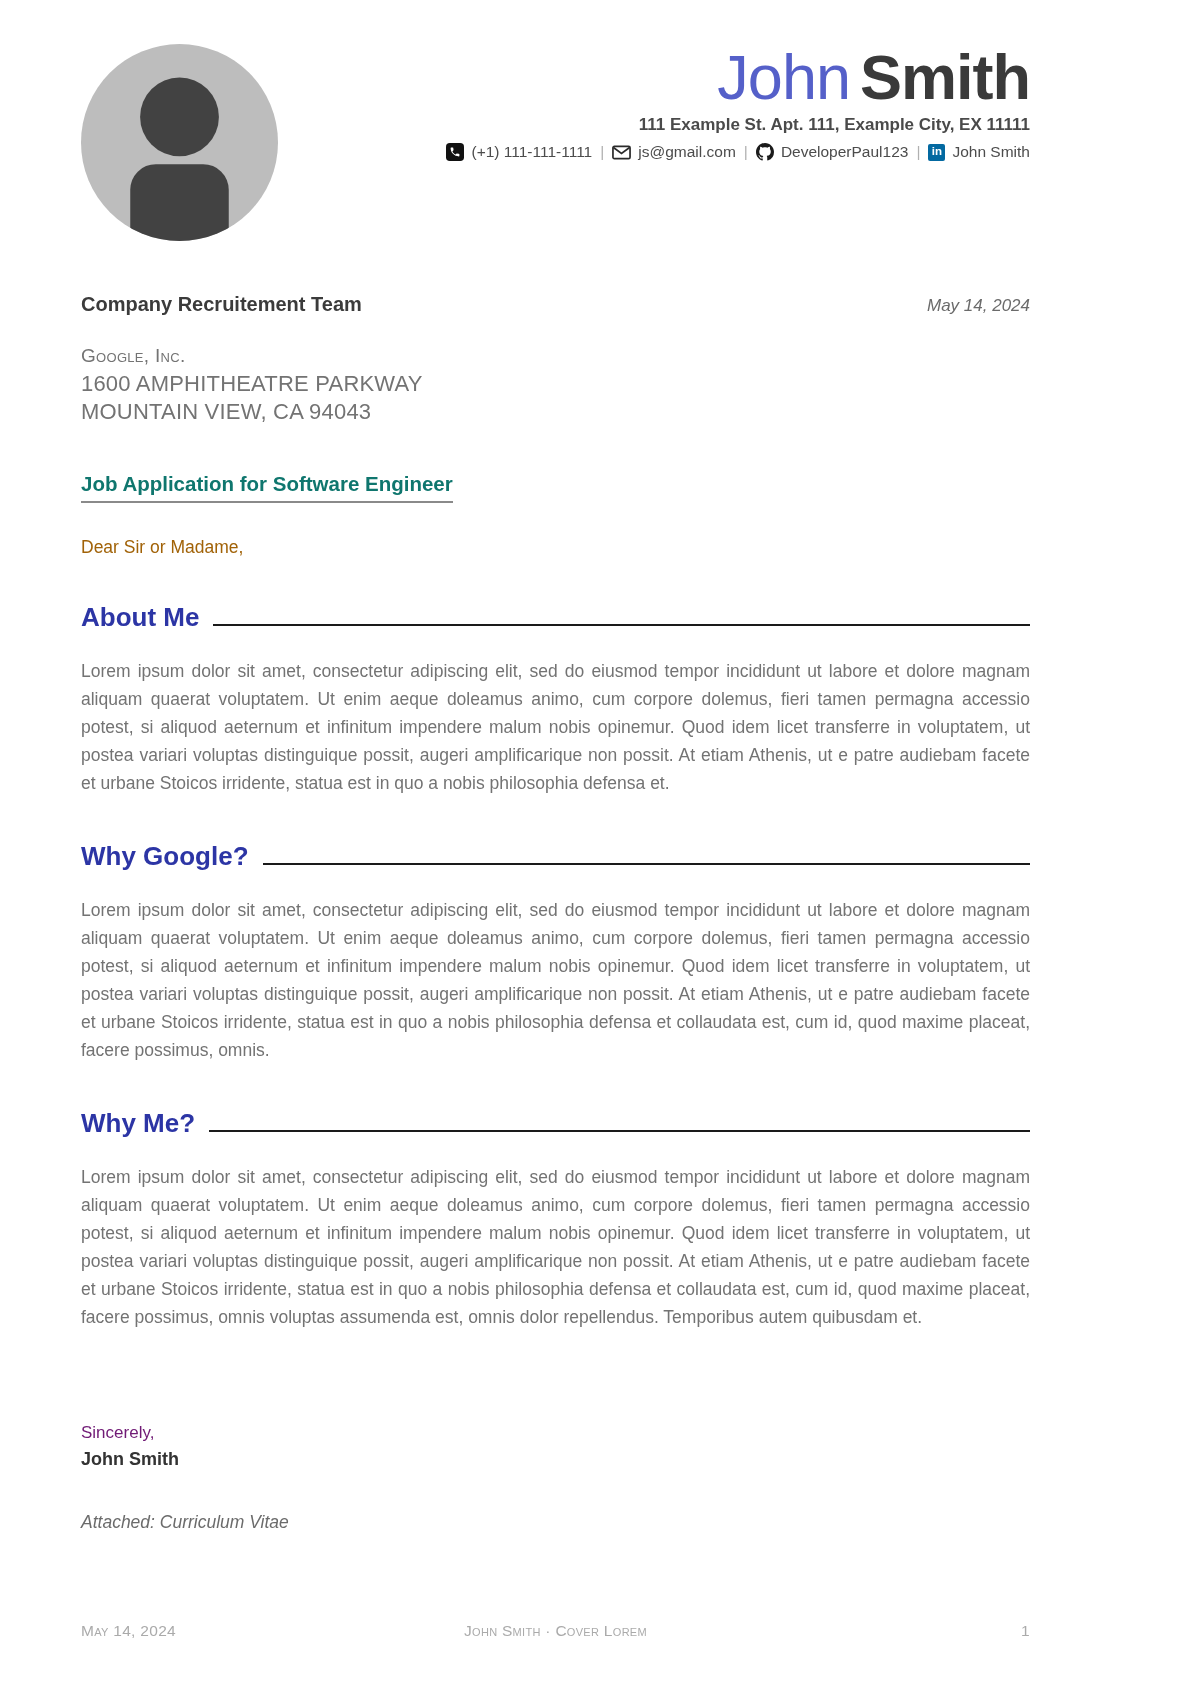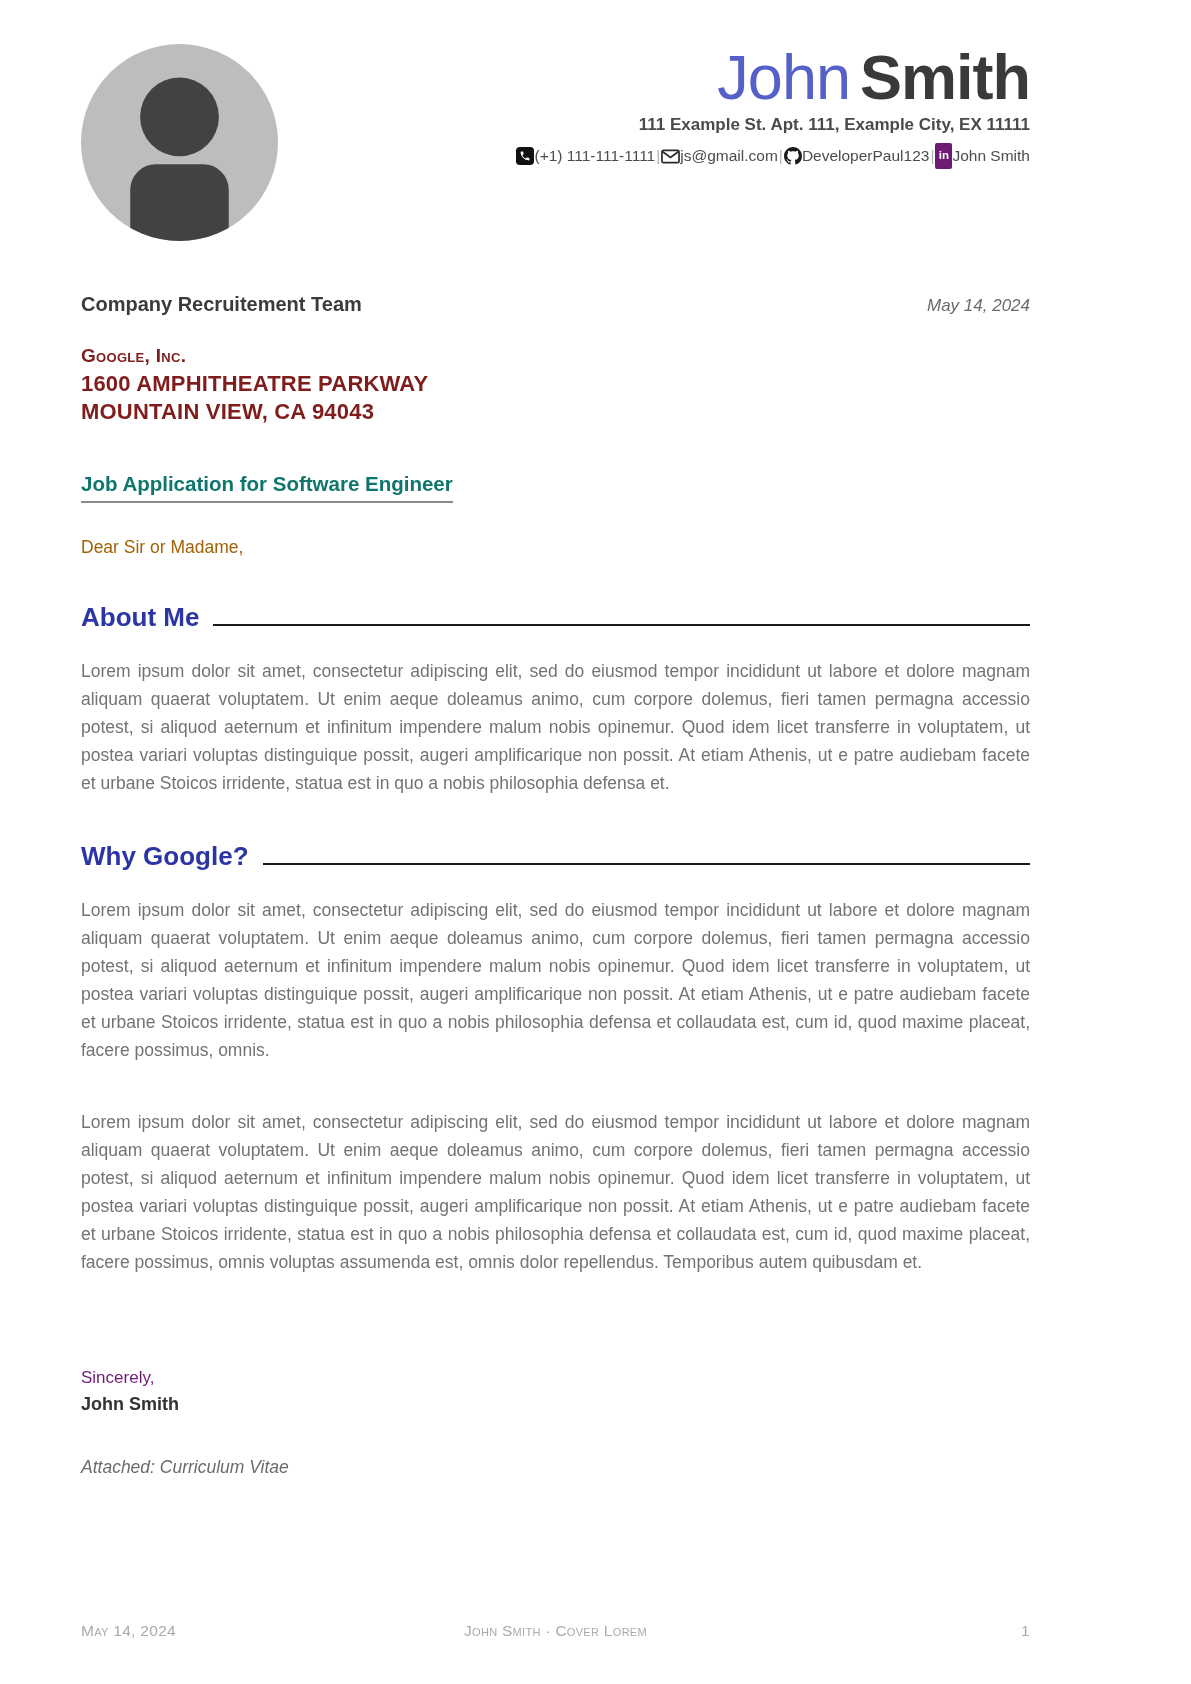--- a/index.html
+++ b/index.html
@@ -18,36 +18,36 @@
   .name { font-size:63px; line-height:1.05; letter-spacing:-1px; white-space:nowrap; }
   .name .first { color:var(--color-name,#5560c9); font-weight:300; }
   .name .last  { color:#3a3a3a; font-weight:700; margin-left:10px; }
   .tagline {
     margin-top:10px; font-variant:small-caps; font-weight:700; font-size:19px;
     color:var(--color-subtitle,#3a49c4); letter-spacing:.4px;
   }
   .postal { margin-top:5px; font-weight:700; font-size:17px; color:#4a4a4a; }
   .contact {
     margin-top:8px; display:flex; justify-content:flex-end; align-items:center;
-    font-size:15.5px; color:#4c4c4c; white-space:nowrap;
+    gap:7px; font-size:15.5px; color:#4c4c4c; white-space:nowrap;
   }
   .contact .sep { color:#b0b0b0; padding:0 1px; }
   .cicon { display:inline-flex; align-items:center; }
   .cicon svg { display:block; }
   .li-badge {
-    width:17px; height:26px; background:#701a75; color:#fff; border-radius:2px;
+    width:17px; height:17px; background:#0369a1; color:#fff; border-radius:2px;
     display:inline-flex; align-items:center; justify-content:center;
     font-size:11.5px; font-weight:700; line-height:1;
   }
 
   
   .recipient-row { display:flex; align-items:baseline; margin-top:52px; }
   .team { font-size:20px; font-weight:700; color:#3b3b3b; }
   .date { margin-left:auto; font-style:italic; color:#6b6b6b; font-size:17px; }
-  .company-block { margin-top:26px; color:#7f1d1d;font-weight:bold; }
+  .company-block { margin-top:26px; color:#737373; }
   .company { font-variant:small-caps; font-size:19px; letter-spacing:.3px; line-height:28px; }
   .addr-line { font-size:22px; line-height:28px; letter-spacing:.2px; }
 
   
   .subject {
     display:inline-block; margin-top:46px; font-size:20.5px; font-weight:700;
     color:#0f766e; border-bottom:2px solid #8a8a8a; padding-bottom:5px;
   }
   .salutation { margin-top:34px; color:#a16207; font-size:17.5px; }
 
@@ -161,20 +161,24 @@
 
   <div class="section">
     <div class="section-head">
       <span class="section-title">Why Google?</span>
       <span class="section-rule"></span>
     </div>
     <p class="body-text">Lorem ipsum dolor sit amet, consectetur adipiscing elit, sed do eiusmod tempor incididunt ut labore et dolore magnam aliquam quaerat voluptatem. Ut enim aeque doleamus animo, cum corpore dolemus, fieri tamen permagna accessio potest, si aliquod aeternum et infinitum impendere malum nobis opinemur. Quod idem licet transferre in voluptatem, ut postea variari voluptas distinguique possit, augeri amplificarique non possit. At etiam Athenis, ut e patre audiebam facete et urbane Stoicos irridente, statua est in quo a nobis philosophia defensa et collaudata est, cum id, quod maxime placeat, facere possimus, omnis.</p>
   </div>
 
   <div class="section">
+    <div class="section-head">
+      <span class="section-title">Why Me?</span>
+      <span class="section-rule"></span>
+    </div>
     <p class="body-text">Lorem ipsum dolor sit amet, consectetur adipiscing elit, sed do eiusmod tempor incididunt ut labore et dolore magnam aliquam quaerat voluptatem. Ut enim aeque doleamus animo, cum corpore dolemus, fieri tamen permagna accessio potest, si aliquod aeternum et infinitum impendere malum nobis opinemur. Quod idem licet transferre in voluptatem, ut postea variari voluptas distinguique possit, augeri amplificarique non possit. At etiam Athenis, ut e patre audiebam facete et urbane Stoicos irridente, statua est in quo a nobis philosophia defensa et collaudata est, cum id, quod maxime placeat, facere possimus, omnis voluptas assumenda est, omnis dolor repellendus. Temporibus autem quibusdam et.</p>
   </div>
 
   <div class="closing">
     <div class="sincerely">Sincerely,</div>
     <div class="signature">John Smith</div>
   </div>
   <div class="attachment">Attached: Curriculum Vitae</div>
 
   <div class="footer">

